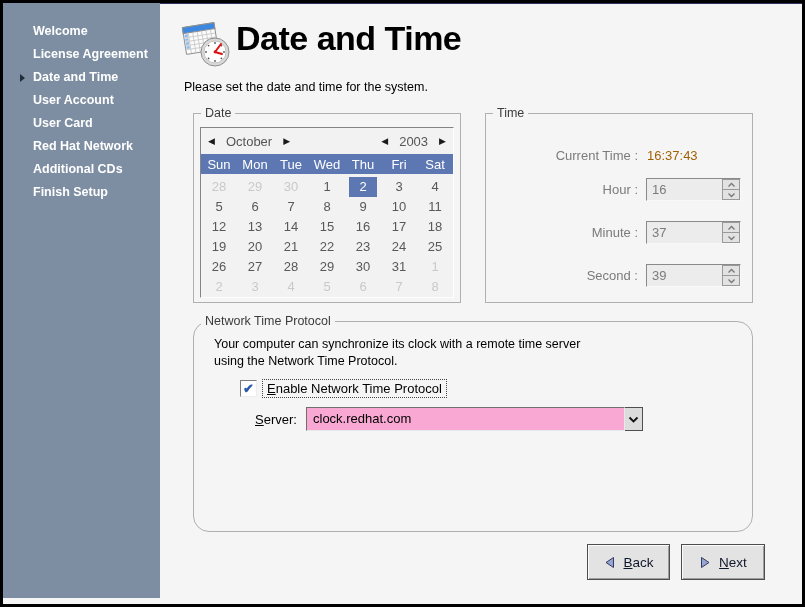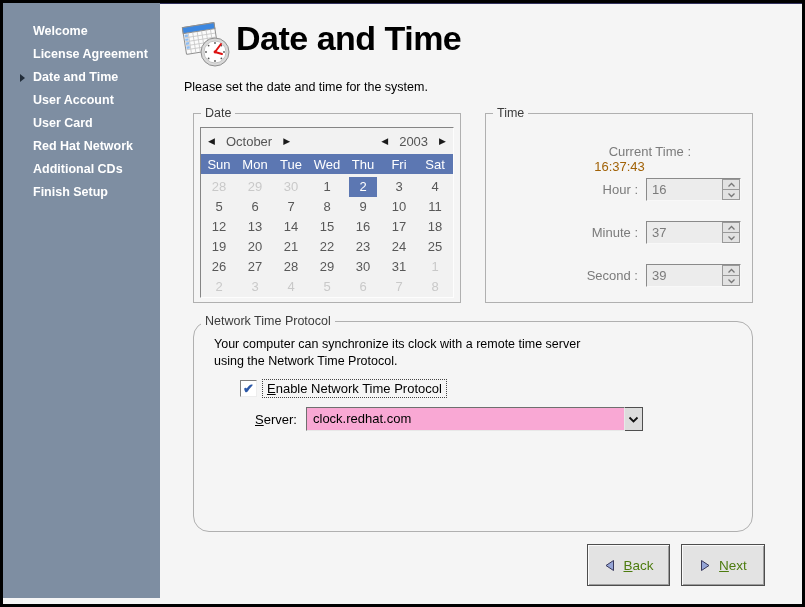--- a/index.html
+++ b/index.html
@@ -67,24 +67,24 @@
     color:#2c58a8;font-size:13px;font-weight:bold;line-height:1;}
   .cb-label{margin-left:5px;border:1px dotted #444;padding:1px 4px;font-size:13px;color:#000;}
   .server-label{position:absolute;left:61px;top:90px;font-size:13px;color:#000;}
   .combo{position:absolute;left:112px;top:85px;width:337px;height:24px;display:flex;box-sizing:border-box;}
   .combo-field{flex:1;background:#f9a8d4;border:1px solid;border-color:#6f6f6f #e8e8e8 #e8e8e8 #6f6f6f;
     font-size:13px;line-height:22px;padding-left:6px;color:#000;box-sizing:border-box;}
   .combo-btn{width:18px;background:#dcdcdc;border:1px solid #4f4f4f;border-left:none;
     box-sizing:border-box;display:flex;align-items:center;justify-content:center;}
 
   
-  .btn{position:absolute;top:541px;height:42px;box-sizing:border-box;background:#e3e3e3;
+  .btn{position:absolute;top:541px;height:36px;box-sizing:border-box;background:#e3e3e3;
     border:1px solid #4d4d4d;box-shadow:inset 1px 1px 0 #fafafa, inset -1px -1px 0 #9e9e9e;
     display:flex;align-items:center;justify-content:center;gap:7px;
-    font-size:13.5px;color:#4d7c0f;font-family:inherit;cursor:default;}
+    font-size:13.5px;color:#0f172a;font-family:inherit;cursor:default;}
   .btn-back{left:427px;width:83px;}
   .btn-next{left:521px;width:84px;}
   u{text-decoration:underline;}
 </style>
 </head>
 <body>
 
 <div class="window">
 
   <div class="sidebar">
@@ -212,21 +212,21 @@
             <div class="cal-cell muted">6</div>
             <div class="cal-cell muted">7</div>
             <div class="cal-cell muted">8</div>
           </div>
       </div>
     </div>
 
     <div class="frame time-frame">
       <span class="frame-label">Time</span>
 
-      <div class="t-row" style="top:30px;flex-direction:column;">
+      <div class="t-row" style="top:30px;">
         <span class="t-label">Current Time :</span>
         <span class="t-value">16:37:43</span>
       </div>
 
       <div class="t-row" style="top:64px;">
         <span class="t-label">Hour :</span>
         <div class="spinbox">
           <span class="spin-value">16</span>
           <div class="spin-btns">
             <div class="spin-btn">

